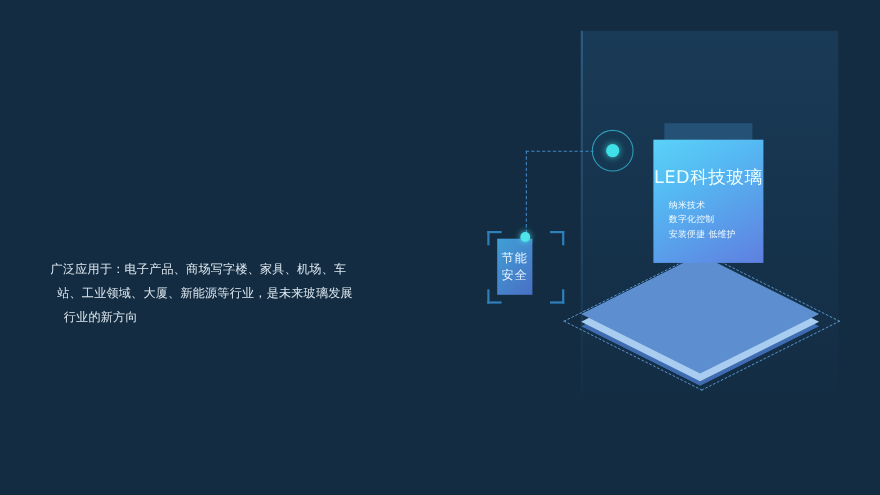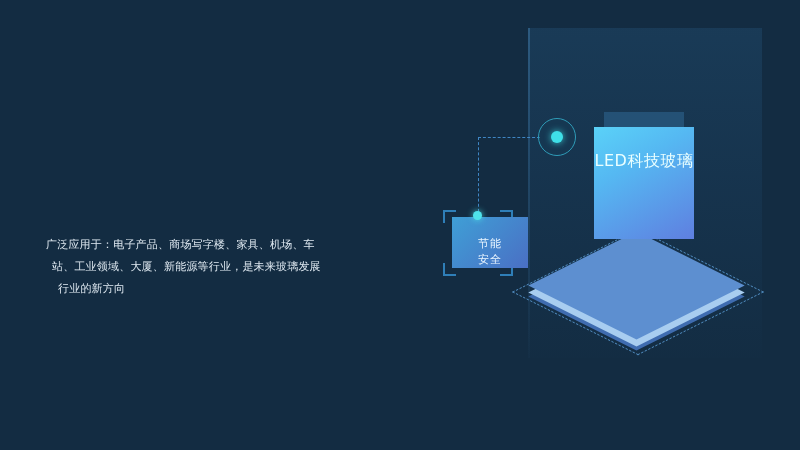--- a/index.html
+++ b/index.html
@@ -105,27 +105,27 @@
     border-radius: 50%;
     background: #3fe0e8;
     box-shadow: 0 0 7px rgba(63,224,232,0.85);
   }
 
   
   .badge-box {
     position: absolute;
     left: 452px;
     top: 217px;
-    width: 76px;
+    width: 32px;
     height: 51px;
     background: linear-gradient(135deg, #3f9fd6 0%, #4a6fc4 100%);
     display: flex;
     flex-direction: column;
     align-items: center;
-    justify-content: flex-end;
+    justify-content: center;
     color: #eaf6ff;
     font-size: 11px;
     line-height: 16px;
     letter-spacing: 1px;
   }
   .badge-dot {
     position: absolute;
     left: 473px;
     top: 211px;
     width: 9px;
@@ -255,20 +255,25 @@
   </div>
   <div class="plat-body">
     <div class="plat-face plat-bot" style="top:-13px;"></div>
     <div class="plat-face plat-rim" style="top:-17px;"></div>
     <div class="plat-face plat-top" style="top:-24px;"></div>
   </div>
 
   <div class="panel-shadow"></div>
   <div class="panel">
     <div class="panel-title">LED科技玻璃</div>
+    <div class="panel-feats">
+      <div>纳米技术</div>
+      <div>数字化控制</div>
+      <div>安装便捷 低维护</div>
+    </div>
   </div>
 
   <div class="brk tl"></div>
   <div class="brk tr"></div>
   <div class="brk bl"></div>
   <div class="brk br"></div>
   <div class="badge-box">
     <span>节能</span>
     <span>安全</span>
   </div>

